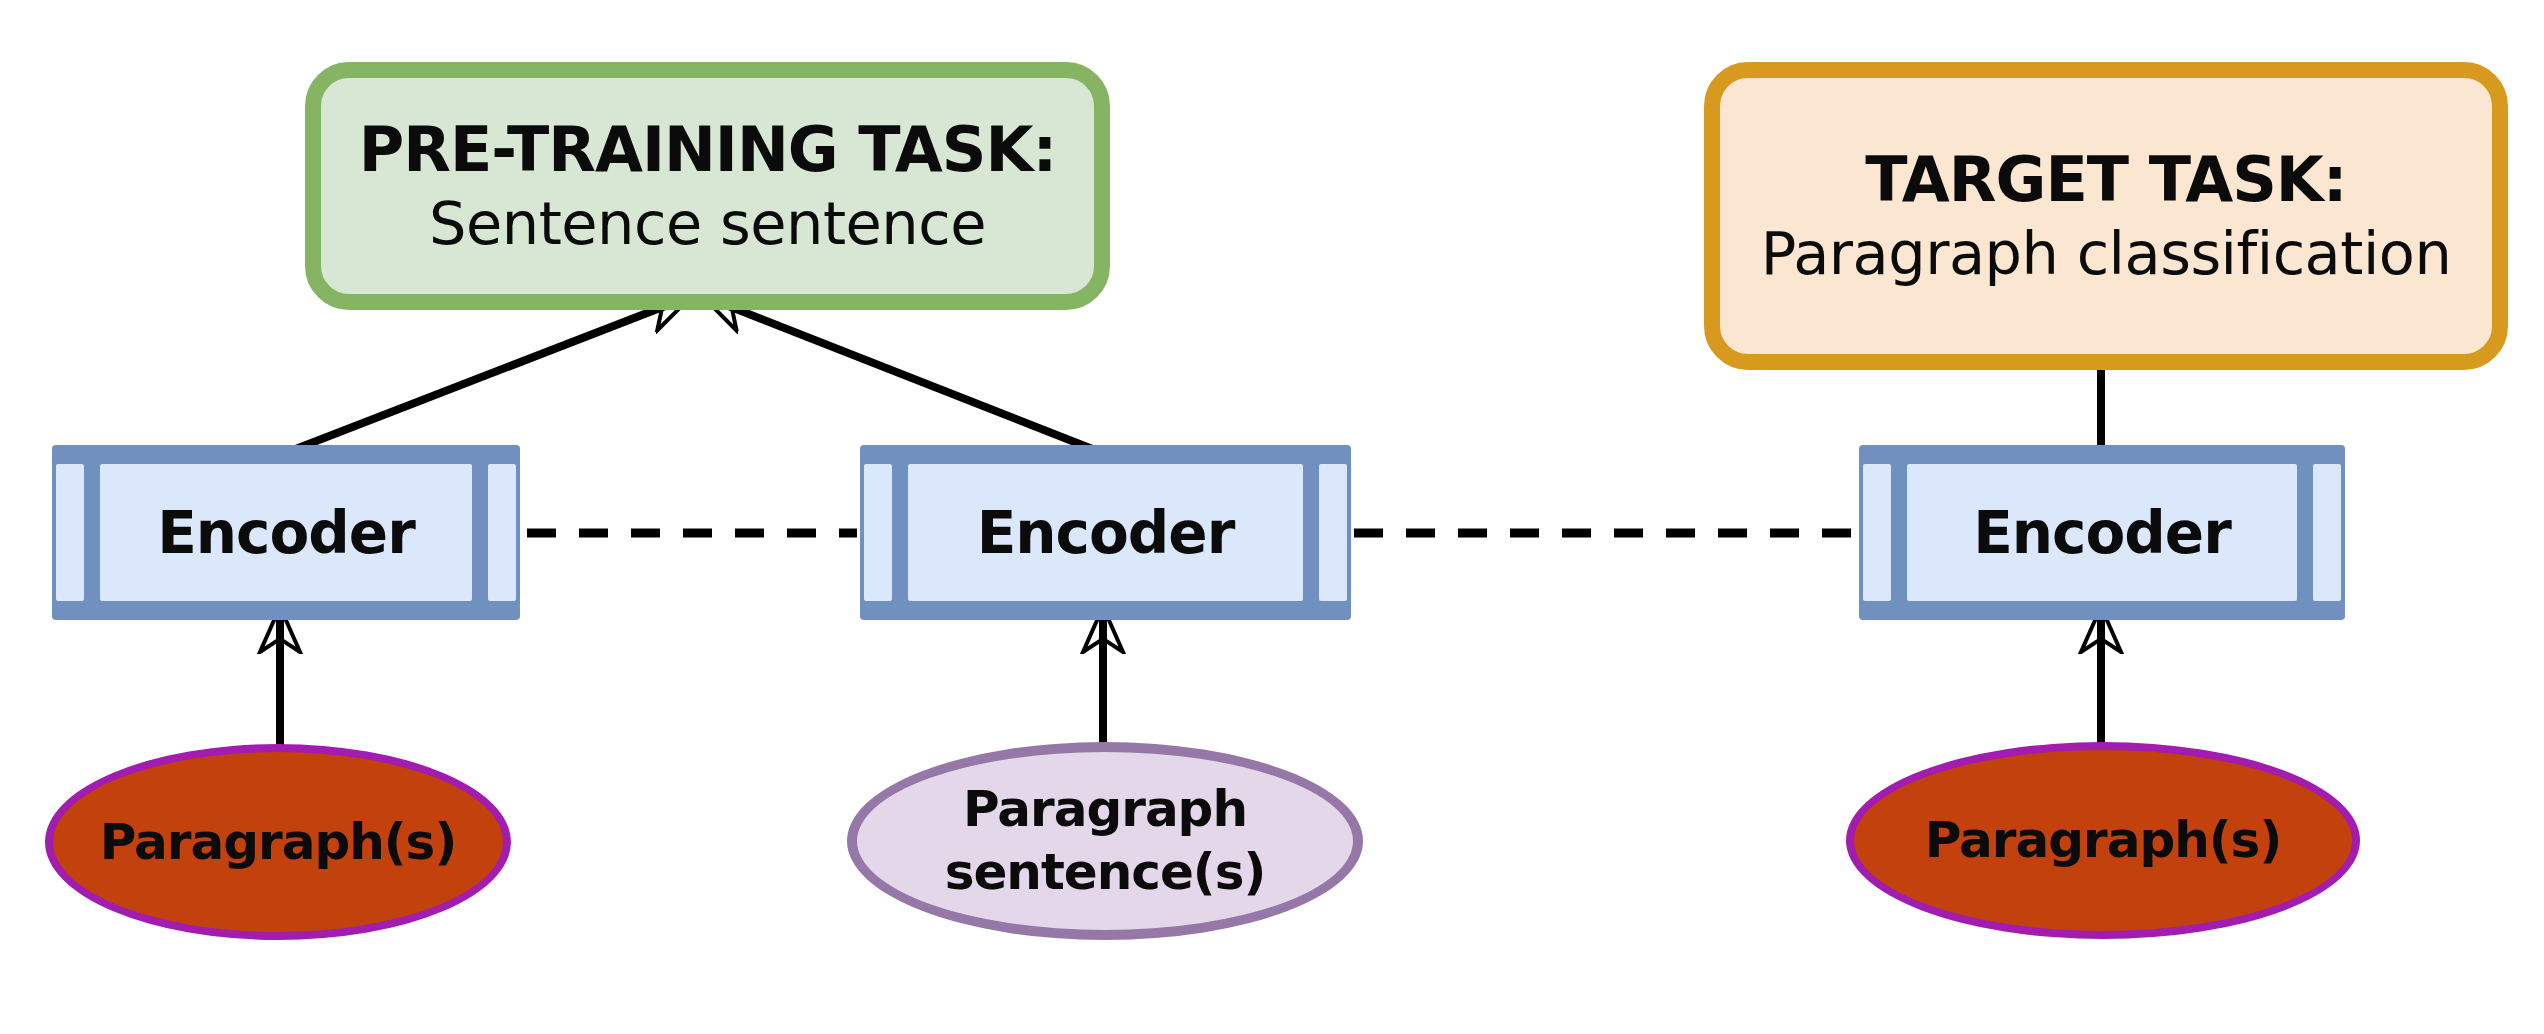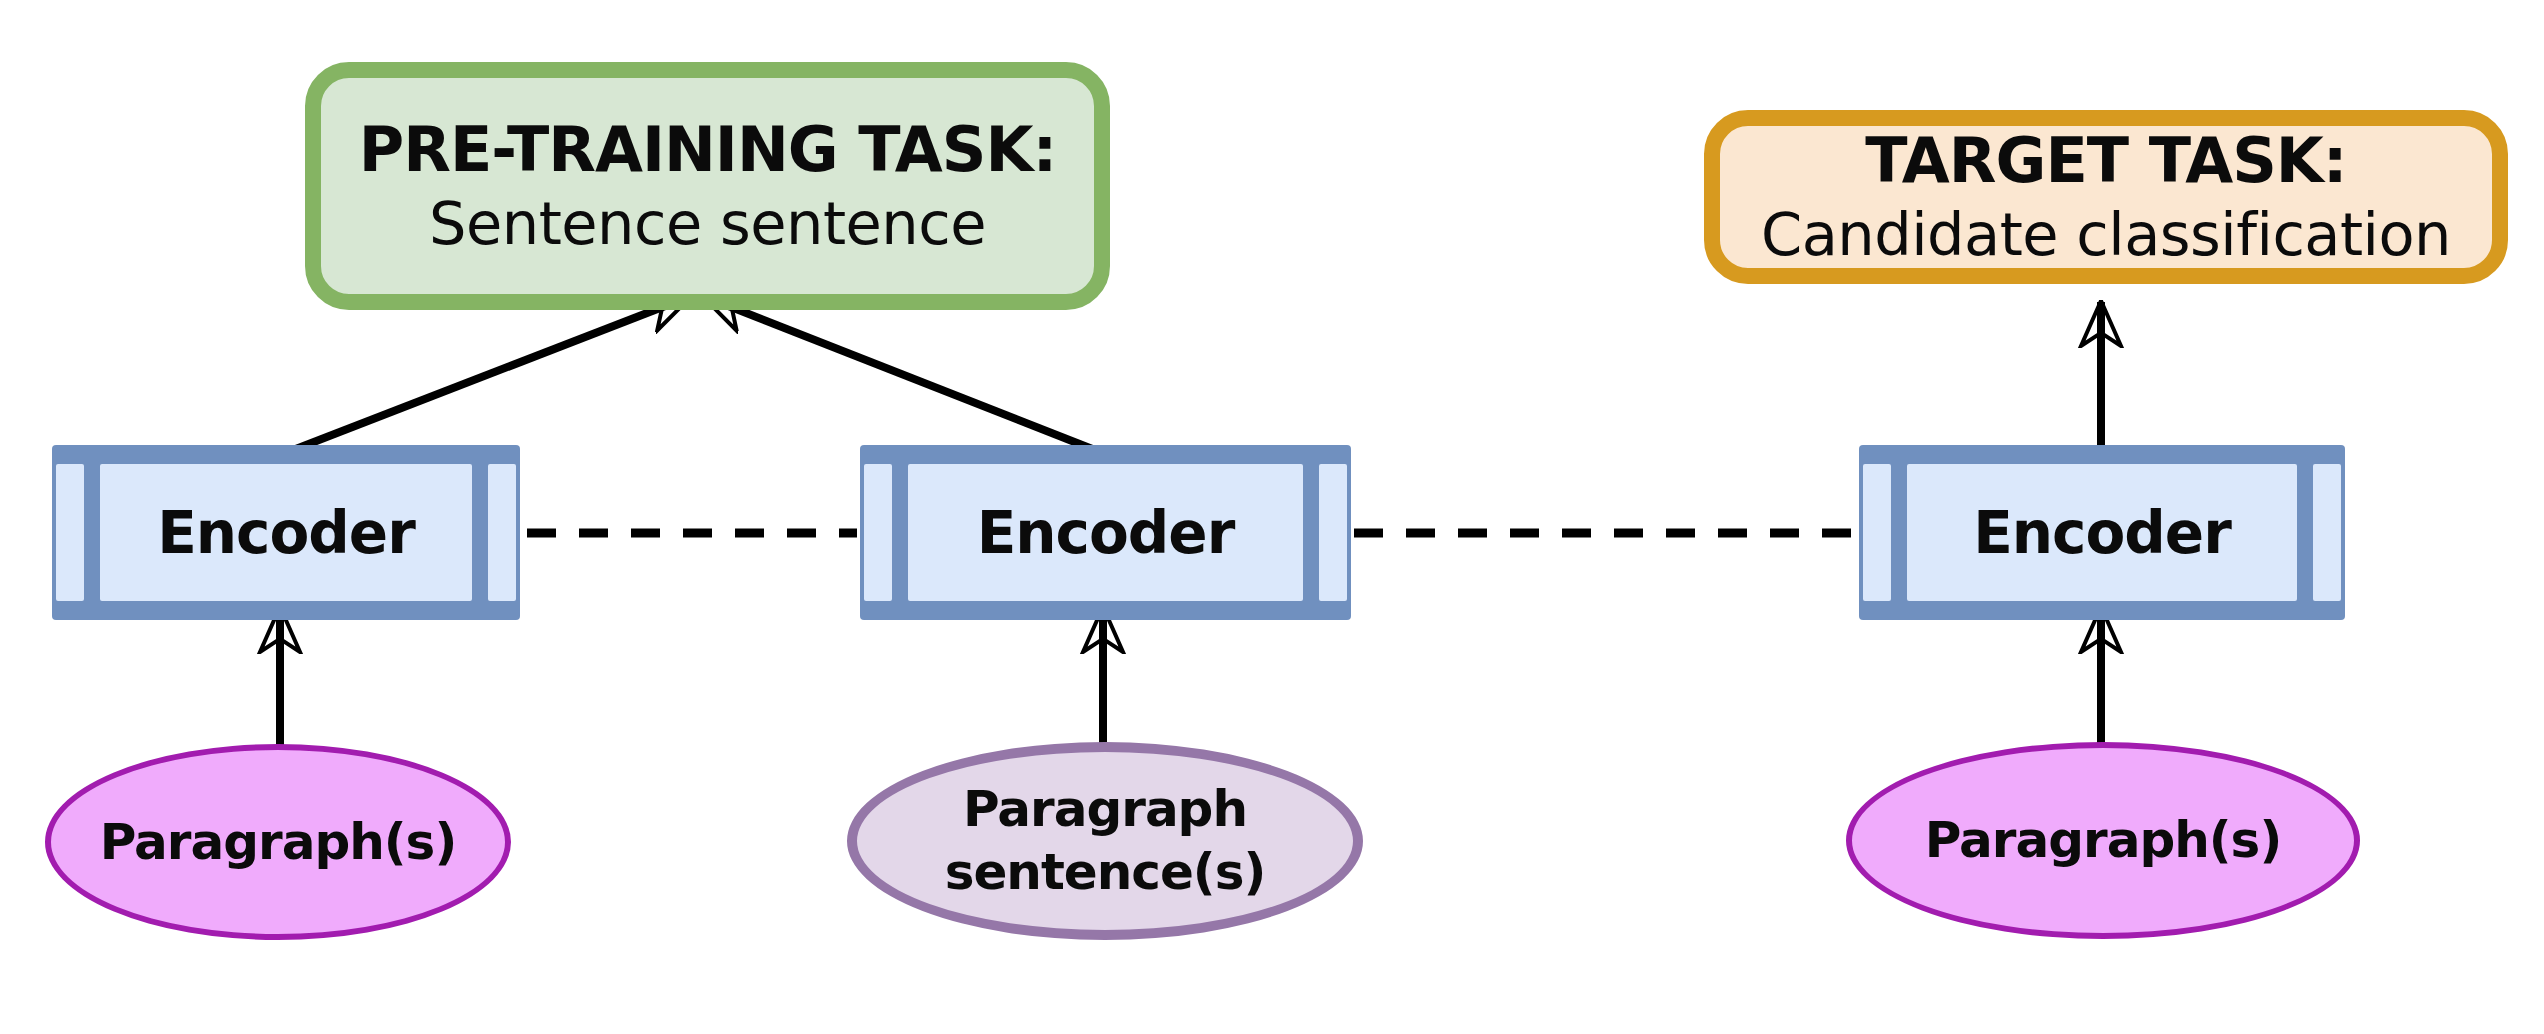--- a/index.html
+++ b/index.html
@@ -77,21 +77,21 @@
   .input-ellipse {
     position: absolute;
     box-sizing: border-box;
     border-radius: 50%;
     display: flex;
     flex-direction: column;
     align-items: center;
     justify-content: center;
     text-align: center;
   }
-  .input-ellipse.pink { background: #f0abfc; border: 6px solid #a21caf; }
+  .input-ellipse.pink { background: #c2410c; border: 8px solid #a21caf; }
   .input-ellipse.purple { background: #e3d7e9; border: 10px solid #9577a8; }
   .ellipse-label {
     font-weight: bold;
     font-size: 50px;
     letter-spacing: -1px;
     line-height: 1.26;
     white-space: nowrap;
   }
 </style>
 </head>
@@ -116,23 +116,23 @@
 
     <path class="dashed-link" d="M 527 533 L 857 533"></path>
     <path class="dashed-link" d="M 1354 533 L 1856 533"></path>
   </svg>
 
   <div class="task-box green" style="left:305px; top:62px; width:805px; height:248px;">
     <div class="task-title">PRE-TRAINING TASK:</div>
     <div class="task-subtitle">Sentence sentence</div>
   </div>
 
-  <div class="task-box orange" style="left:1704px; top:62px; width:804px; height:174px;margin-top:48px;">
+  <div class="task-box orange" style="left:1704px; top:62px; width:804px; height:308px;">
     <div class="task-title">TARGET TASK:</div>
-    <div class="task-subtitle">Candidate classification</div>
+    <div class="task-subtitle">Paragraph classification</div>
   </div>
 
   <div class="encoder" style="left:52px; top:445px; width:468px; height:175px;">
     <div class="encoder-cell encoder-strip"></div>
     <div class="encoder-cell encoder-main">
       <span class="encoder-label">Encoder</span>
     </div>
     <div class="encoder-cell encoder-strip"></div>
   </div>
 

